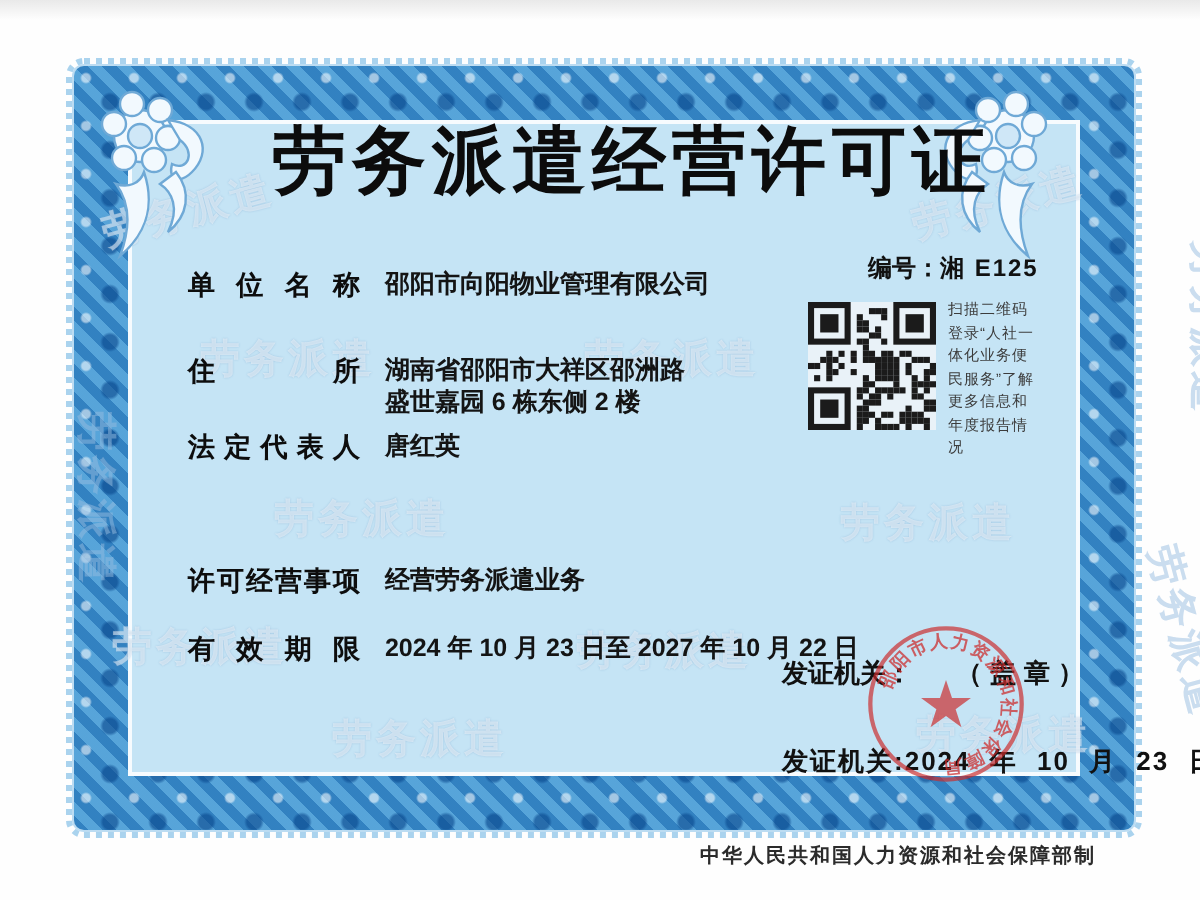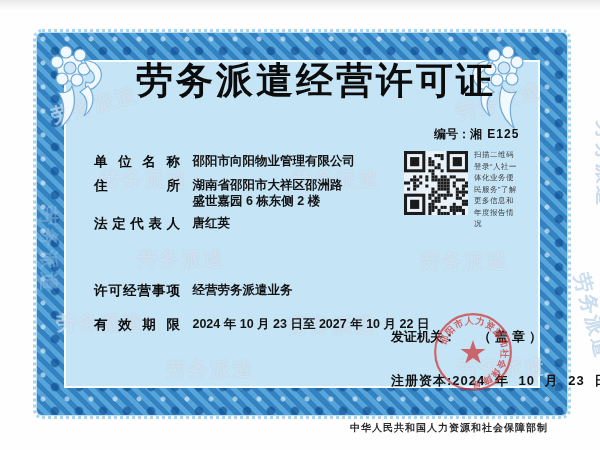--- a/index.html
+++ b/index.html
@@ -134,21 +134,21 @@
       <span class="wm in" style="left: 458px; top: 354px; transform: rotate(0deg);">劳务派遣</span>
     </div>
 
   <div class="content">
     <div class="title">劳务派遣经营许可证</div>
 
     <div class="serial">
       <span>编号：</span><span class="v">湘 E125</span>
     </div>
 
-    <div class="row" style="left:78px;top:153px;">
+    <div class="row" style="left:78px;top:134px;">
       <span class="lbl">单位名称</span>
       <span class="val">邵阳市向阳物业管理有限公司</span>
     </div>
     <div class="row" style="left:78px;top:177px;">
       <span class="lbl">住所</span>
       <span class="val" style="max-width:210px;">湖南省邵阳市大祥区邵洲路
 盛世嘉园 6 栋东侧 2 楼</span>
     </div>
     <div class="row" style="left:78px;top:215px;">
       <span class="lbl">法定代表人</span>
@@ -299,21 +299,21 @@
           <rect x="3" y="45" width="15" height="15" fill="#e9f2f8"></rect>
           <rect x="6" y="48" width="9" height="9" fill="#1b1b1b"></rect>
         </svg>
       </div>
     <div class="qr-caption">扫描二维码登录“人社一体化业务便民服务”了解更多信息和年度报告情况</div>
 
     <div class="issuer">
       <span>发证机关：</span><span class="v">（盖章）</span>
     </div>
     <div class="issue-date">
-      <span>注册资本:</span><span>2024 年 10 月 23 日</span>
+      <span>发证机关:</span><span>2024 年 10 月 23 日</span>
     </div>
 
     <svg class="seal" viewBox="0 0 100 100">
       <defs>
         <path id="sealArc" d="M50,50 m-33,0 a33,33 0 1,1 66,0 a33,33 0 1,1 -66,0"></path>
       </defs>
       <circle cx="50" cy="50" r="44" fill="none" stroke="#cc2a2a" stroke-width="2.5" stroke-opacity="0.8"></circle>
       <text fill="#cc2a2a" font-size="10.5" font-weight="bold" fill-opacity="0.85" letter-spacing="1">
         <textPath href="#sealArc" id="seal-text-path" startOffset="8">邵阳市人力资源和社会保障局</textPath>
       </text>

